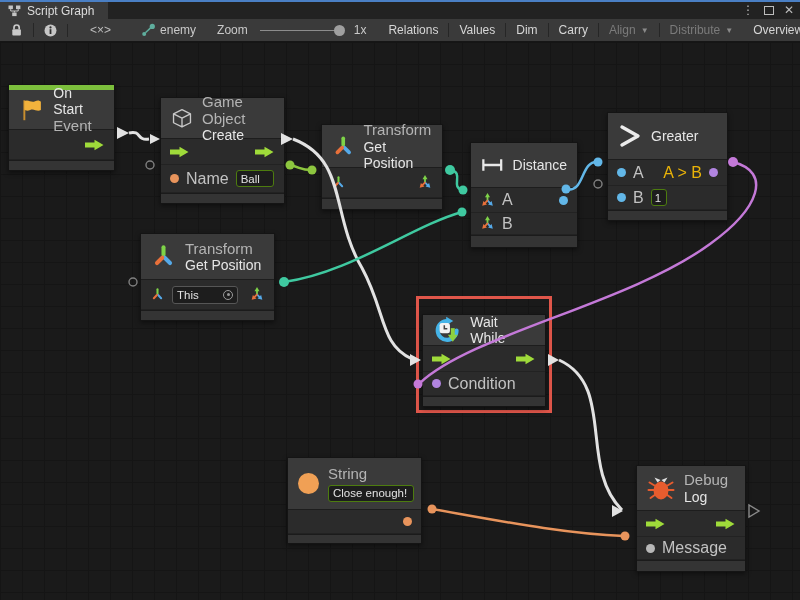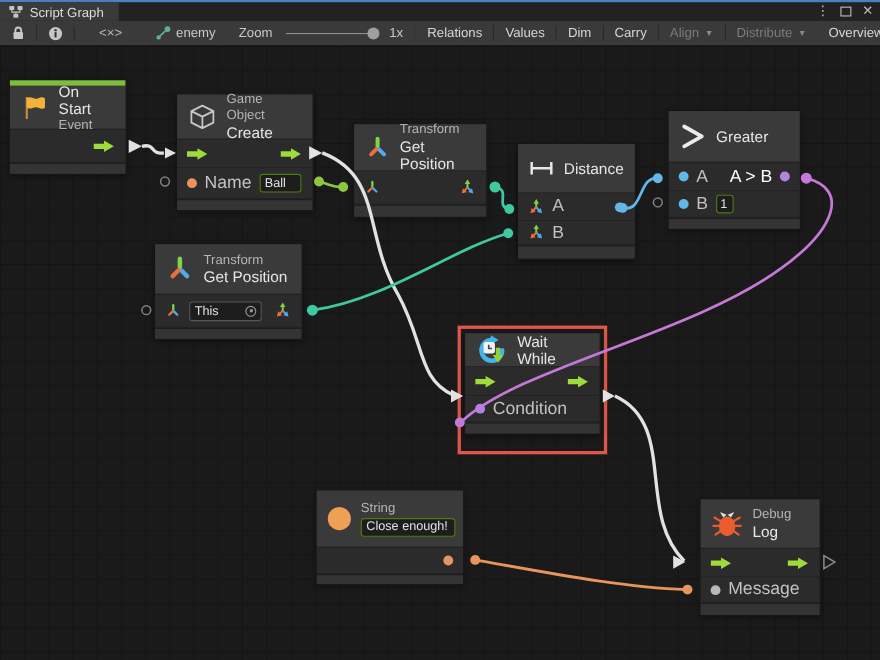--- a/index.html
+++ b/index.html
@@ -31,26 +31,26 @@
   .tb-label { color:#c9c9c9; font-size:12px; padding:0 4px; }
 
   
   .canvas { position:absolute; left:0; top:42px; width:800px; height:558px; background:#1a1a1a;
             background-image:linear-gradient(#151515 1px, transparent 1px),
                              linear-gradient(90deg,#151515 1px, transparent 1px);
             background-size:22px 22px; }
 
   
   .node { position:absolute; background:#2b2b2b; border:1px solid #141414; z-index:2;
-          box-shadow:0 2px 5px rgba(0,0,0,.45); }
+          box-shadow:0 2px 5px rgba(0,0,0,.45);margin-top:12px; }
   .node-accent { height:5px; background:#7cbf3c; }
   .node-header { background:#3a3a3a; display:flex; align-items:center; gap:9px; padding:0 10px;
                  border-bottom:1px solid #1d1d1d; }
   .titles { display:flex; flex-direction:column; justify-content:center; line-height:1.15; }
-  .t-small { color:#b4b4b4; font-size:12px; }
+  .t-small { color:#b4b4b4; font-size:15px; }
   .t-big   { color:#e6e6e6; font-size:14px; }
   .node-row { display:flex; align-items:center; gap:7px; padding:0 9px; background:#2b2b2b;
               border-bottom:1px solid #222222; }
   .node-footer { background:#343434; border-top:1px solid #1b1b1b; }
   .row-label { color:#c2c2c2; font-size:16px; }
   .ml-auto { margin-left:auto; }
   .port { width:9px; height:9px; border-radius:50%; flex:0 0 auto; }
   .p-orange{background:#e8945c} .p-blue{background:#62b7e8} .p-purple{background:#b184e0}
   .p-gray{background:#b8b8b8}
   .field { background:#1d1d1d; border:1px solid #4d7c0f; border-radius:3px; color:#e2e2e2;
@@ -304,21 +304,21 @@
   <div class="node" style="left:607px; top:58px; width:121px;">
     <div class="node-header" style="height:47px;">
       <svg class="gt-glyph" width="24" height="24" viewBox="0 0 24 24">
         <path d="M4 3 L20 12 L4 21" stroke="#ececec" stroke-width="3.4" fill="none" stroke-linecap="round" stroke-linejoin="round"></path>
       </svg>
       <div class="t-big">Greater</div>
     </div>
     <div class="node-row" style="height:26px;">
       <span class="port p-blue"></span>
       <span class="row-label">A</span>
-      <span class="row-label ml-auto" style="color:#ffffff;">A &gt; B</span>
+      <span class="row-label ml-auto" style="color:#eab308;">A &gt; B</span>
       <span class="port p-purple"></span>
     </div>
     <div class="node-row" style="height:24px;">
       <span class="port p-blue"></span>
       <span class="row-label">B</span>
       <input class="field" style="width: 16px; padding: 0px 3px;" value="1">
     </div>
     <div class="node-footer" style="height:10px;"></div>
   </div>
 

